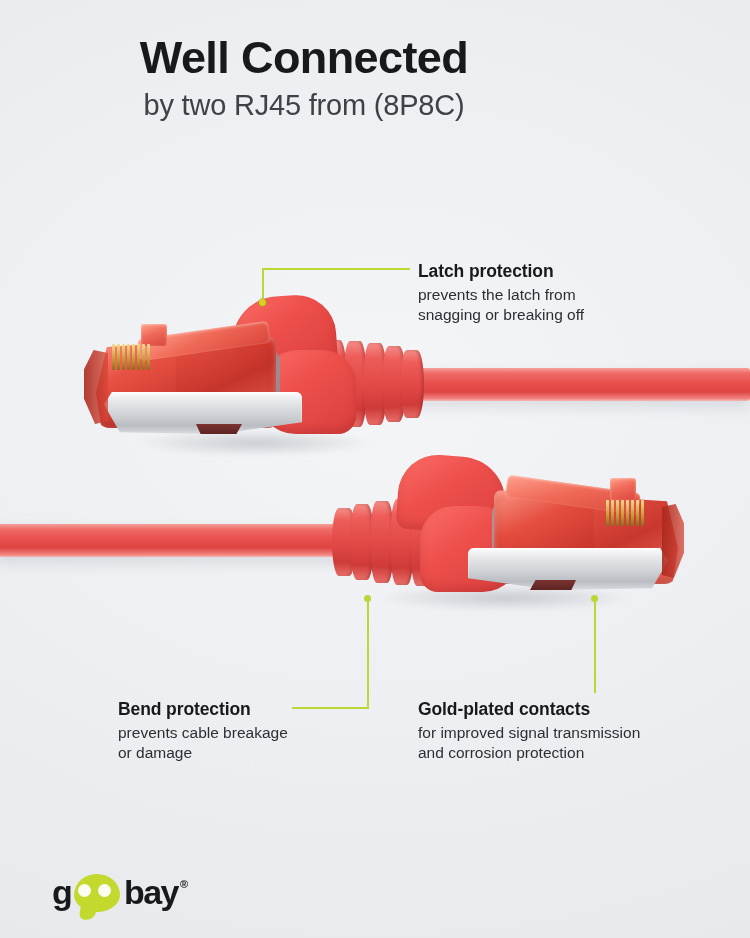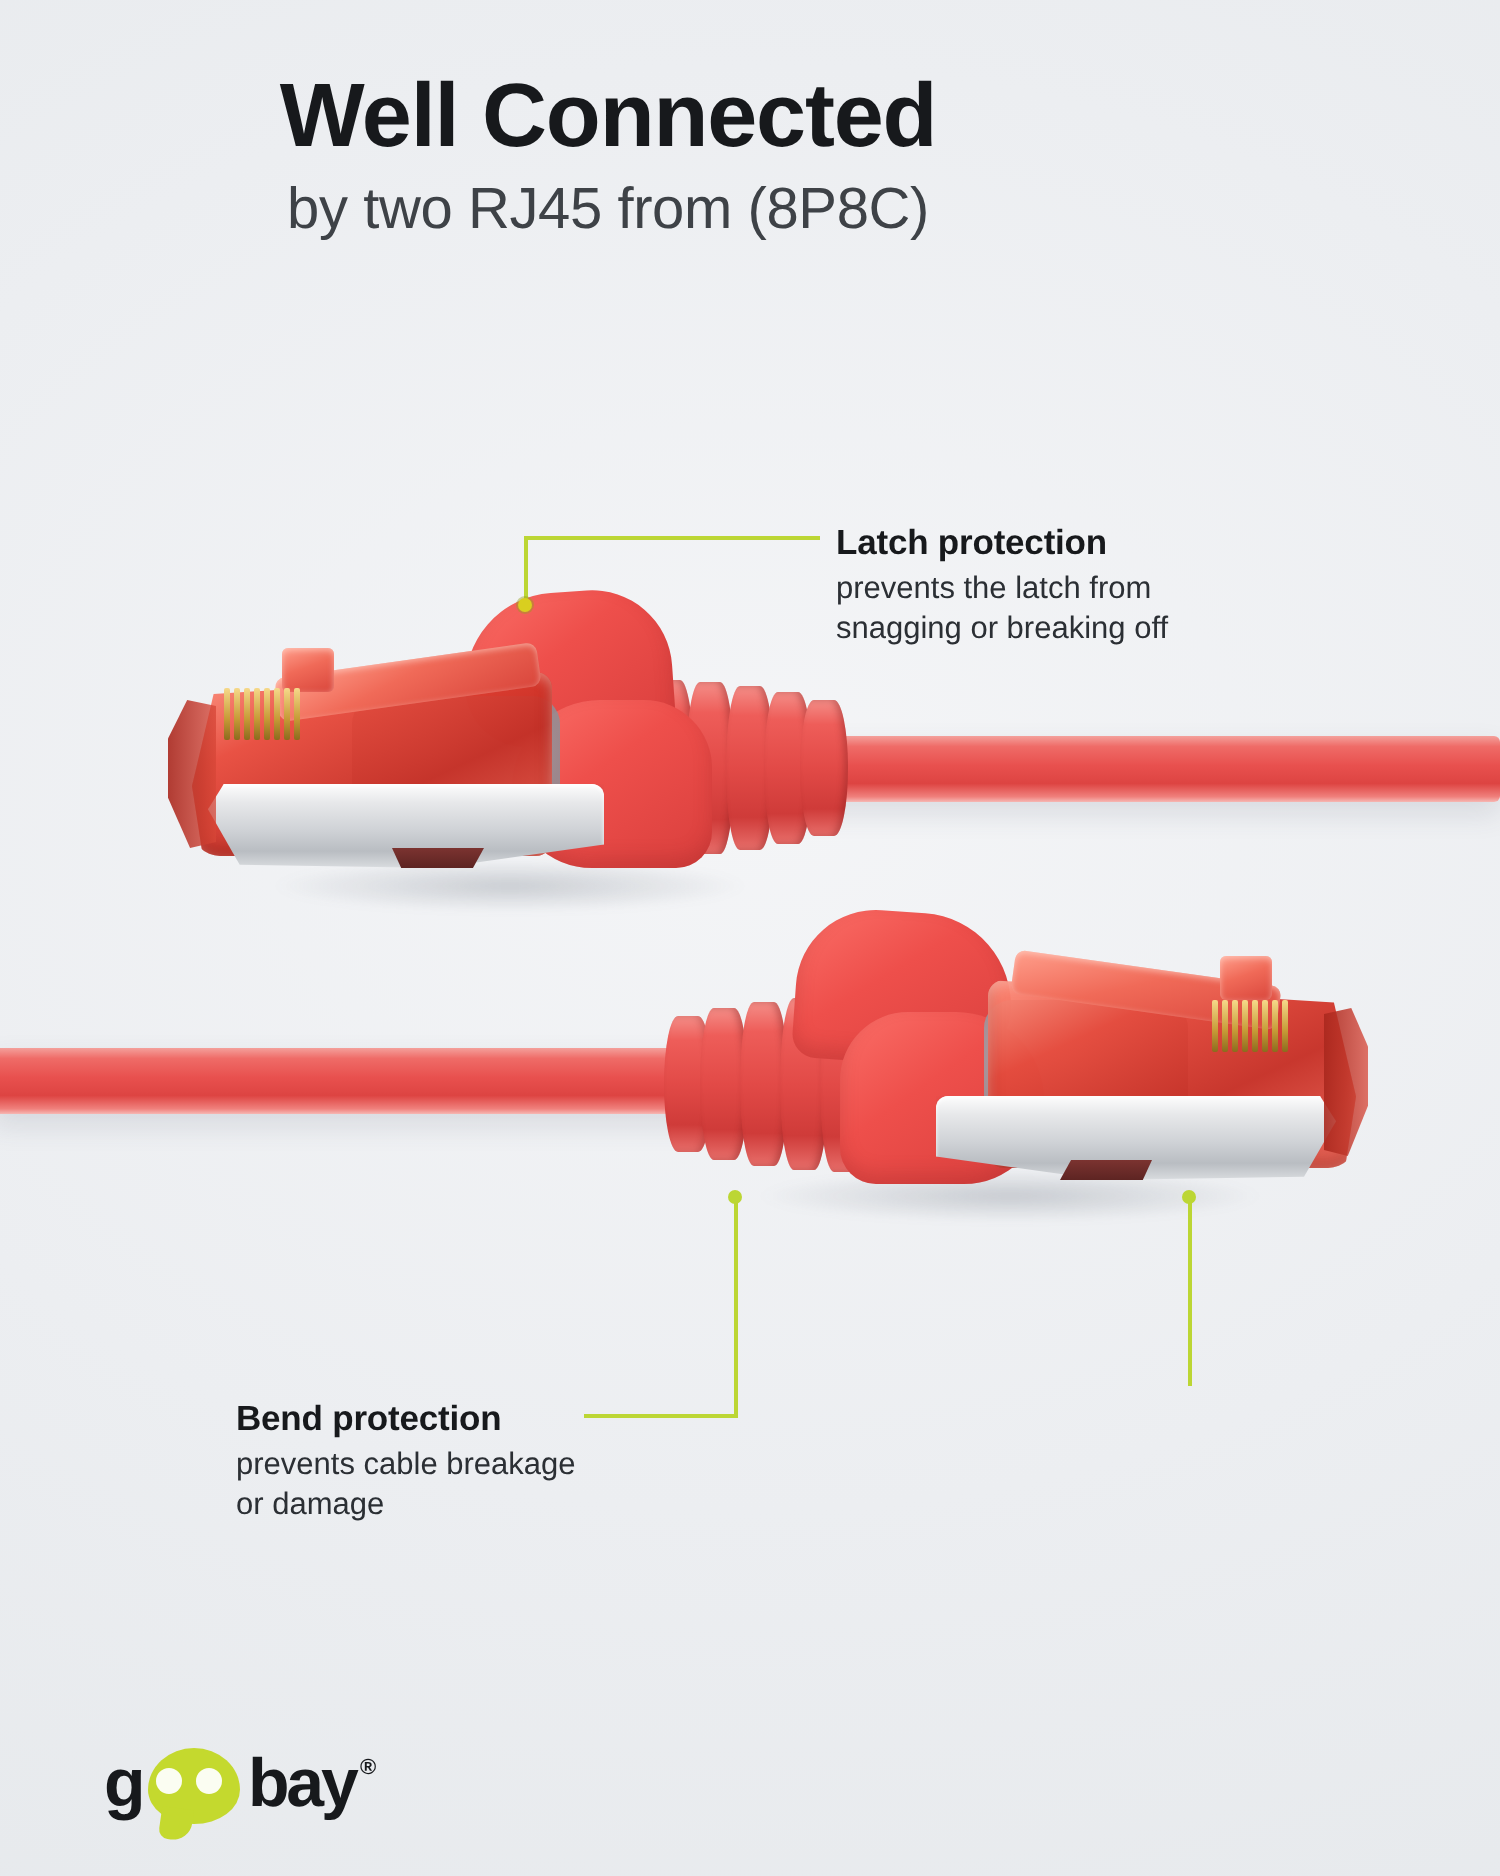--- a/index.html
+++ b/index.html
@@ -324,20 +324,25 @@
     <div class="c-body">prevents cable breakage
 or damage</div>
   </div>
 
   <div class="callout" id="callout-latch">
     <div class="c-head">Latch protection</div>
     <div class="c-body">prevents the latch from
 snagging or breaking off</div>
   </div>
 
+  <div class="callout" id="callout-gold">
+    <div class="c-head">Gold-plated contacts</div>
+    <div class="c-body">for improved signal transmission
+and corrosion protection</div>
+  </div>
 
   <div class="logo">
     <div class="logo-blob"></div>
     <div class="logo-text">g</div>
     <div class="logo-oo">
       <span></span>
       <span></span>
     </div>
     <div class="logo-text" style="left:72px;">bay</div>
     <div class="logo-reg">®</div>

